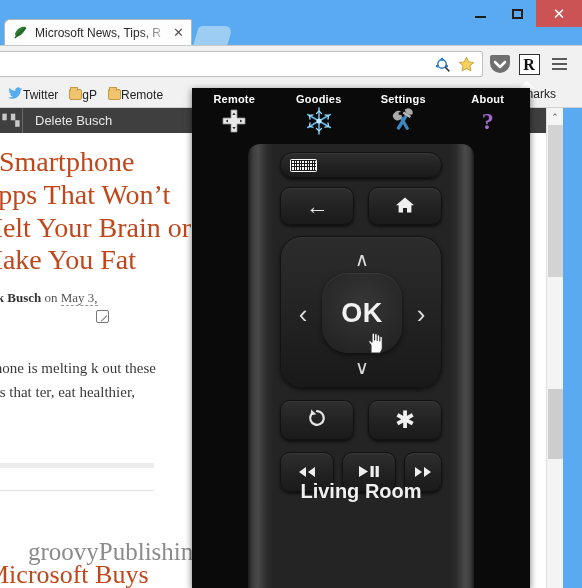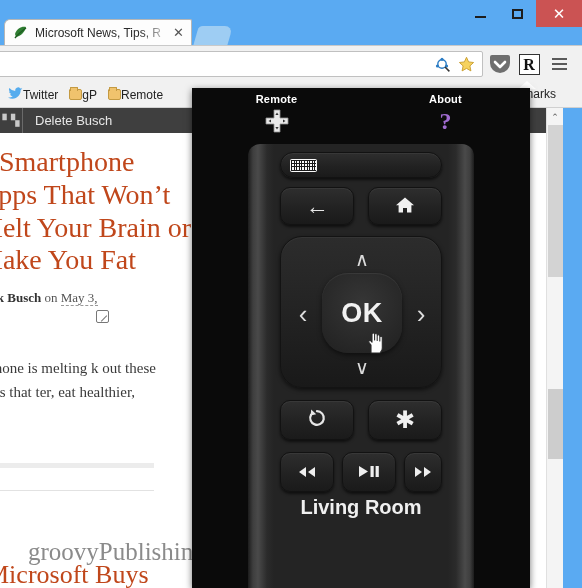--- a/index.html
+++ b/index.html
@@ -268,21 +268,21 @@
   .ico-replay { font-size: 23px; line-height: 1; color: #e6e6e6; }
   .ico-star   { font-size: 24px; line-height: 1; color: #f0f0f0; }
 
   .btn-rew  { left: 8px;   top: 308px; width: 54px; height: 40px; border-radius: 10px; }
   .btn-play { left: 70px;  top: 308px; width: 54px; height: 40px; border-radius: 10px; }
   .btn-ff   { left: 132px; top: 308px; width: 38px; height: 40px; border-radius: 10px;
               left: 132px; width: 38px; }
   .ico-trans { font-size: 15px; line-height: 1; color: #efefef; letter-spacing: -1px; }
 
   .device-name {
-    position: absolute; left: 0; top: 352px; width: 178px; text-align: center;
+    position: absolute; left: 0; top: 336px; width: 178px; text-align: center;
     color: #f0f0f0; font-size: 20px; font-weight: bold;
     font-family: "Liberation Sans", sans-serif;
   }
 
   
   .cursor {
     position: absolute; left: 366px; top: 331px; width: 18px; height: 24px;
     pointer-events: none;
   }
 </style>
@@ -419,21 +419,55 @@
           <svg width="26" height="26" viewBox="0 0 26 26">
             <path d="M10 2 h6 v8 h8 v6 h-8 v8 h-6 v-8 h-8 v-6 h8 z" fill="#e9e9e9" stroke="#8f8f8f" stroke-width="0.8"></path>
             <path d="M13 4.5 L11.4 7 h3.2 z" fill="#333"></path>
             <path d="M13 21.5 L11.4 19 h3.2 z" fill="#333"></path>
             <path d="M4.5 13 L7 11.4 v3.2 z" fill="#333"></path>
             <path d="M21.5 13 L19 11.4 v3.2 z" fill="#333"></path>
           </svg>
         </span>
       </div>
 
-
+      <div class="nav-item">
+        <span class="nav-label">Goodies</span>
+        <span class="nav-icon">
+          <svg width="30" height="30" viewBox="0 0 30 30">
+            <g stroke="#5fb8ef" stroke-width="1.6" stroke-linecap="round">
+              <line x1="15" y1="2" x2="15" y2="28"></line>
+              <line x1="3.7" y1="8.5" x2="26.3" y2="21.5"></line>
+              <line x1="3.7" y1="21.5" x2="26.3" y2="8.5"></line>
+            </g>
+            <g stroke="#9ddcfa" stroke-width="1.3" stroke-linecap="round">
+              <path d="M15 5 l-2.6 2.6 M15 5 l2.6 2.6 M15 25 l-2.6 -2.6 M15 25 l2.6 -2.6"></path>
+              <path d="M5.4 9.5 l.6 3.6 M5.4 9.5 l3.6 -.6 M24.6 20.5 l-.6 -3.6 M24.6 20.5 l-3.6 .6"></path>
+              <path d="M5.4 20.5 l3.6 .6 M5.4 20.5 l.6 -3.6 M24.6 9.5 l-3.6 -.6 M24.6 9.5 l-.6 3.6"></path>
+            </g>
+            <circle cx="15" cy="15" r="2.6" fill="#bfe6fb"></circle>
+          </svg>
+        </span>
+      </div>
+
+      <div class="nav-item">
+        <span class="nav-label">Settings</span>
+        <span class="nav-icon">
+          <svg width="30" height="28" viewBox="0 0 30 28">
+            <g transform="rotate(32 15 14)">
+              <rect x="13.2" y="7" width="3.4" height="17" rx="1.4" fill="#3e87bd"></rect>
+              <path d="M10.5 3.5 a4.6 4.6 0 0 1 9 0 l-2.6 2 h-3.8 z" fill="#a9a9a9"></path>
+              <path d="M10.8 5.5 h8.4 v2.4 h-8.4 z" fill="#bdbdbd"></path>
+            </g>
+            <g transform="rotate(-30 15 14)">
+              <rect x="13.4" y="9" width="3.2" height="15" rx="1.3" fill="#3e87bd"></rect>
+              <path d="M12.2 2.5 a4.4 4.4 0 1 0 4.6 5.6 l-2.4 -1.6 l1.1 -2.1 l2.5 .8 a4.4 4.4 0 0 0 -5.8 -2.7 z" fill="#a9a9a9"></path>
+            </g>
+          </svg>
+        </span>
+      </div>
 
       <div class="nav-item">
         <span class="nav-label">About</span>
         <span class="nav-icon">
           <span style="font-size:24px;font-weight:bold;color:#a06bd0;line-height:1;font-family:'Liberation Serif',serif;">?</span>
         </span>
       </div>
     </div>
 
     <div class="remote-body">

